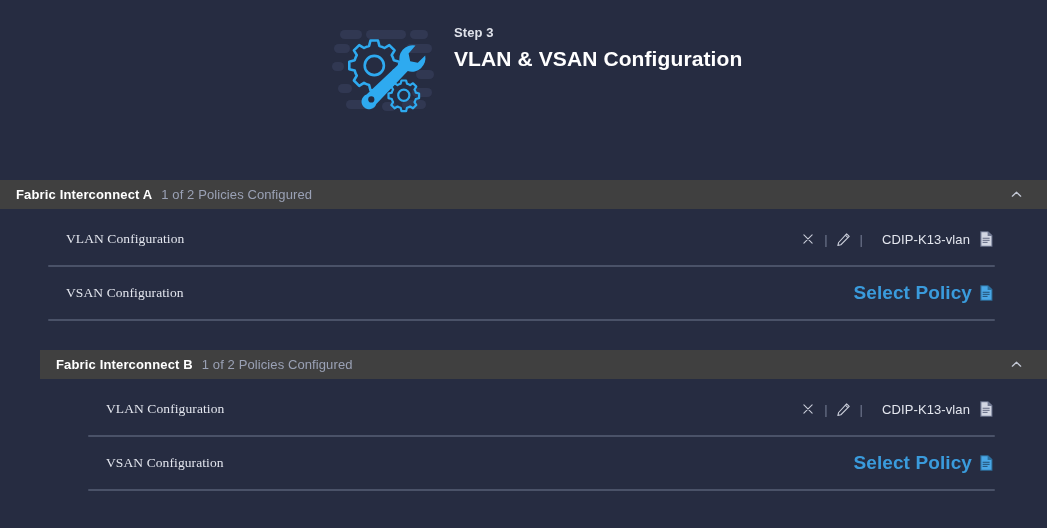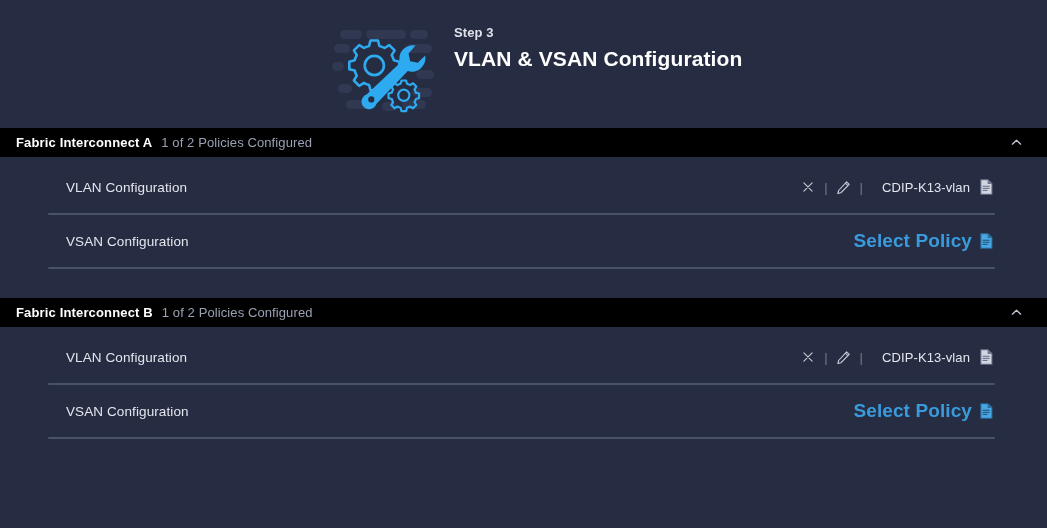--- a/index.html
+++ b/index.html
@@ -15,21 +15,21 @@
     font-family: "Liberation Sans", sans-serif;
     color: #e6e8ef;
     -webkit-font-smoothing: antialiased;
   }
 
   
   .step-header {
     display: flex;
     align-items: flex-start;
     padding: 16px 0 1px 0;
-    height: 128px;
+    height: 180px;
     justify-content: center;
   }
 
   .step-header-inner {
     display: flex;
     align-items: flex-start;
     width: 395px;
     margin-left: 12px;
   }
 
@@ -66,21 +66,21 @@
     font-size: 13.5px;
     font-weight: 400;
     color: #c6cad6;
     line-height: 21px;
     max-width: 292px;
   }
 
   
   .section-bar {
     height: 29px;
-    background: #000000;
+    background: #404040;
     display: flex;
     align-items: center;
     padding: 0 14px 0 16px;
     cursor: pointer;
     user-select: none;
   }
 
   .section-title {
     font-size: 13px;
     font-weight: 700;
@@ -117,20 +117,21 @@
     display: flex;
     align-items: center;
     padding: 0 52px 0 66px;
   }
 
   .policy-label {
     font-size: 13.5px;
     color: #e3e6ee;
     font-weight: 400;
     letter-spacing: .1px;
+    font-family: Liberation Serif, serif;
   }
 
   .policy-spacer { flex: 1 1 auto; }
 
   .policy-actions {
     display: flex;
     align-items: center;
     gap: 0px;
   }
 
@@ -295,21 +296,21 @@
             </g>
           </svg>
         </span>
       </span>
     </div>
 
     <div class="row-divider"></div>
   </div>
 </div>
 
-<div class="section" style="margin-top:29px;">
+<div class="section" style="margin-top:29px;padding-left:40px;">
   <div class="section-bar">
     <span class="section-title">Fabric Interconnect B</span>
     <span class="section-sub">1 of 2 Policies Configured</span>
     <span class="section-spacer"></span>
     <span class="chevron">
       <svg viewBox="0 0 14 14" width="13" height="13" aria-hidden="true">
         <path d="M2.5 8.8 L7 4.5 L11.5 8.8" fill="none" stroke="currentColor" stroke-width="1.4" stroke-linecap="round" stroke-linejoin="round"></path>
       </svg>
     </span>
   </div>

